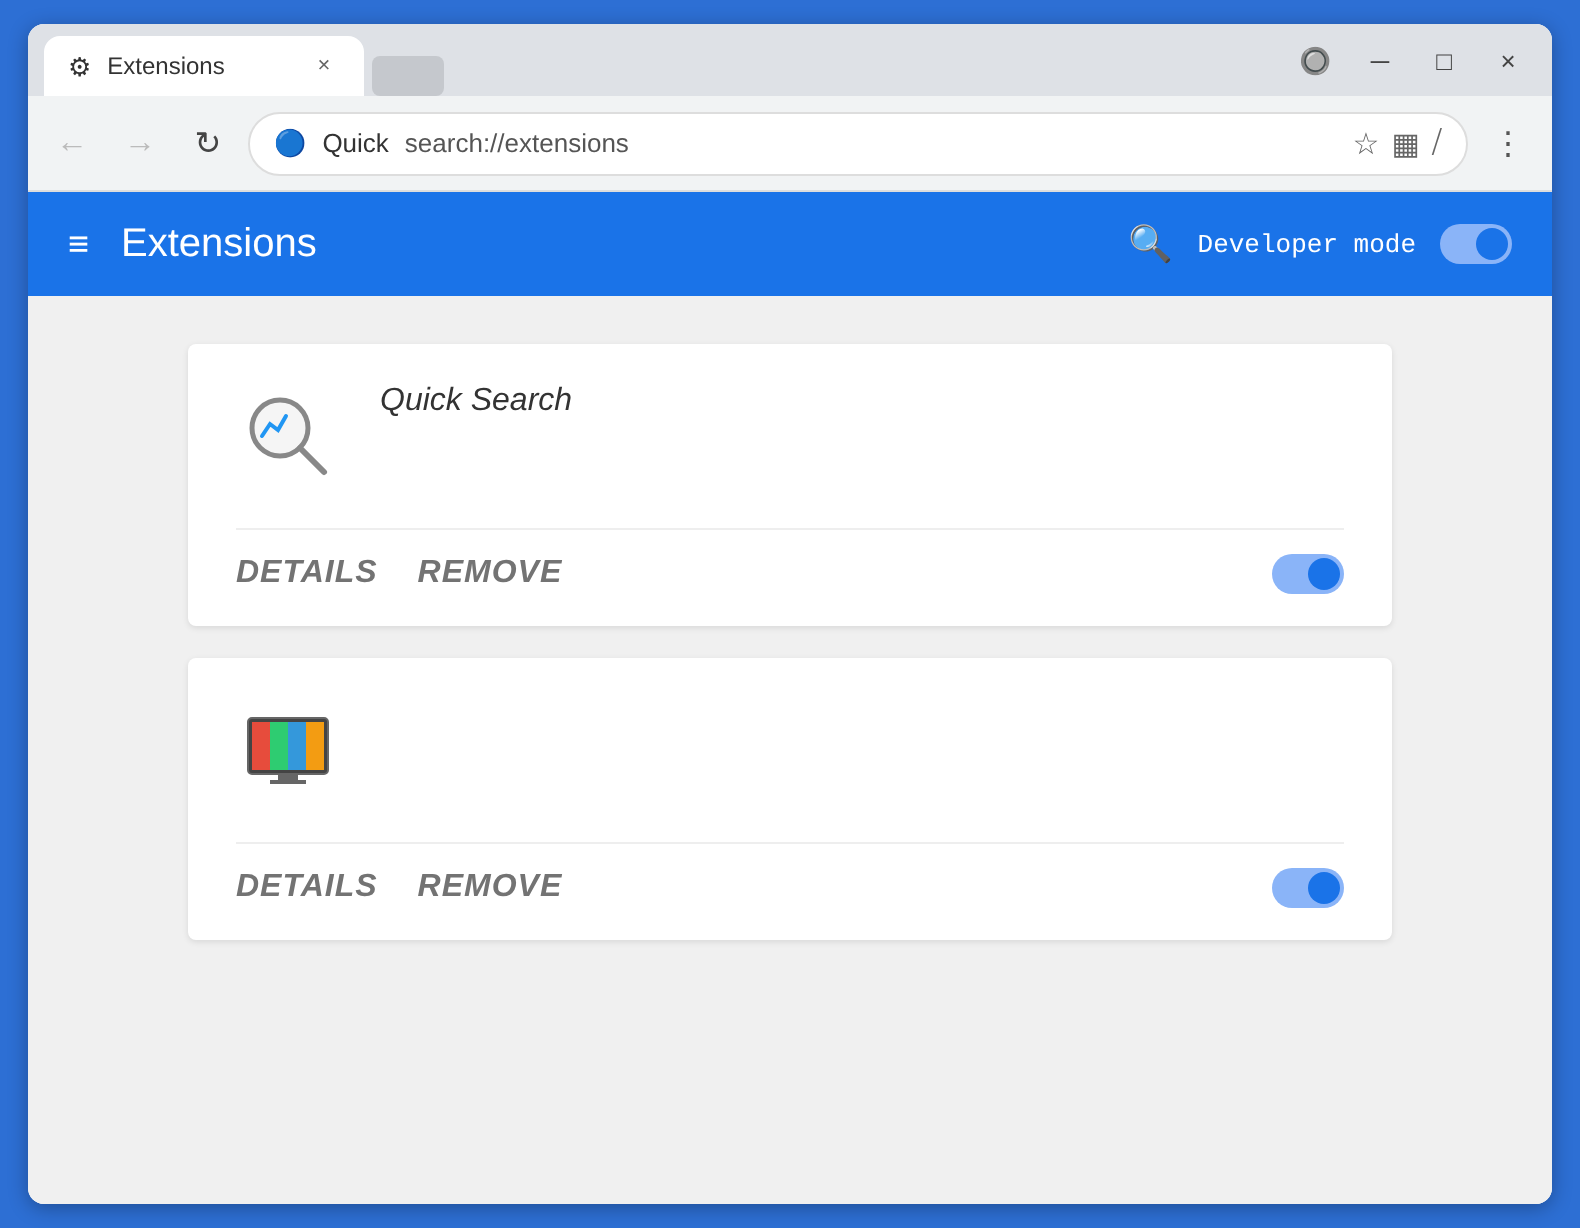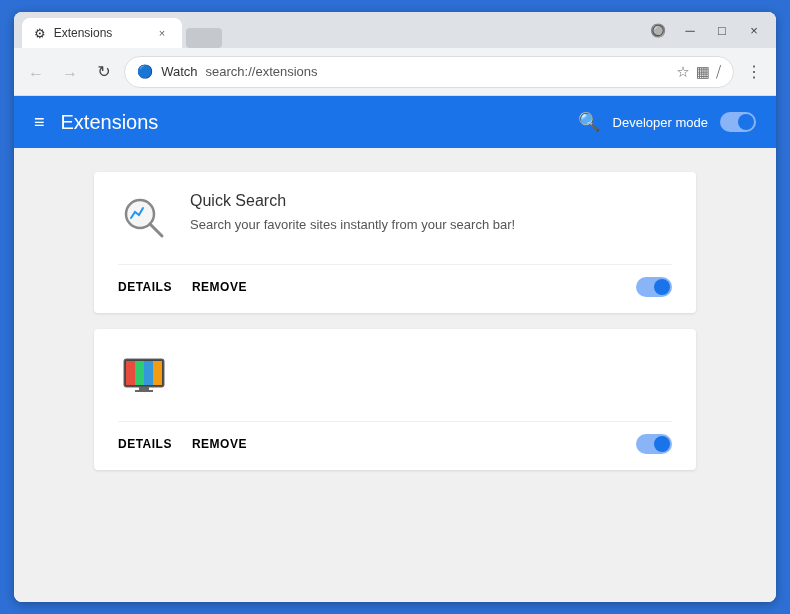--- a/index.html
+++ b/index.html
@@ -182,20 +182,21 @@
       gap: 12px;
     }
     .search-icon-header {
       color: #fff;
       font-size: 18px;
       cursor: pointer;
     }
     .dev-mode-label {
       color: #fff;
       font-size: 13px;
+      font-family: Liberation Mono, monospace;
     }
     
     .toggle {
       width: 36px;
       height: 20px;
       background: #8ab4f8;
       border-radius: 10px;
       position: relative;
       cursor: pointer;
     }
@@ -233,20 +234,21 @@
       letter-spacing: -2px;
     }
     
     .extension-card {
       background: #fff;
       border-radius: 4px;
       margin-bottom: 16px;
       padding: 20px 24px 16px;
       box-shadow: 0 1px 3px rgba(0,0,0,0.1);
       position: relative;
+      font-style: italic;
     }
     .card-top {
       display: flex;
       align-items: flex-start;
       gap: 20px;
       margin-bottom: 20px;
     }
     .ext-icon {
       width: 52px;
       height: 52px;
@@ -271,23 +273,23 @@
       line-height: 1.4;
     }
     .card-bottom {
       display: flex;
       align-items: center;
       border-top: 1px solid #eee;
       padding-top: 12px;
       gap: 20px;
     }
     .card-action {
-      font-size: 12px;
+      font-size: 16px;
       font-weight: 600;
-      color: #000000;
+      color: #737373;
       letter-spacing: 0.5px;
       cursor: pointer;
     }
     .card-toggle-right {
       margin-left: auto;
     }
     
     .qs-icon {
       position: relative;
     }
@@ -313,21 +315,21 @@
       <div class="win-btn close">×</div>
     </div>
   </div>
 
   <div class="toolbar">
     <div class="nav-btn disabled">←</div>
     <div class="nav-btn disabled">→</div>
     <div class="nav-btn">↻</div>
     <div class="omnibox">
       <span class="omnibox-icon">🔵</span>
-      <span class="omnibox-text">Watch</span>
+      <span class="omnibox-text">Quick</span>
       <span class="omnibox-url">search://extensions</span>
       <div class="omnibox-actions">
         <span class="omnibox-action-btn">☆</span>
         <span class="omnibox-action-btn">▦</span>
         <span class="omnibox-action-btn">⧸</span>
       </div>
     </div>
     <div class="toolbar-icon-btn">⋮</div>
   </div>
 
@@ -353,21 +355,20 @@
 
             <circle cx="22" cy="22" r="14" stroke="#888" stroke-width="2.5" fill="#f5f5f5"></circle>
 
             <polyline points="13,26 17,20 21,23 25,16" stroke="#2196F3" stroke-width="2" fill="none" stroke-linecap="round"></polyline>
 
             <line x1="32" y1="32" x2="44" y2="44" stroke="#888" stroke-width="3" stroke-linecap="round"></line>
           </svg>
         </div>
         <div class="ext-info">
           <div class="ext-name">Quick Search</div>
-          <div class="ext-desc">Search your favorite sites instantly from your search bar!</div>
         </div>
       </div>
       <div class="card-bottom">
         <span class="card-action">DETAILS</span>
         <span class="card-action">REMOVE</span>
         <div class="card-toggle-right">
           <div class="toggle on">
             <div class="toggle-knob"></div>
           </div>
         </div>

